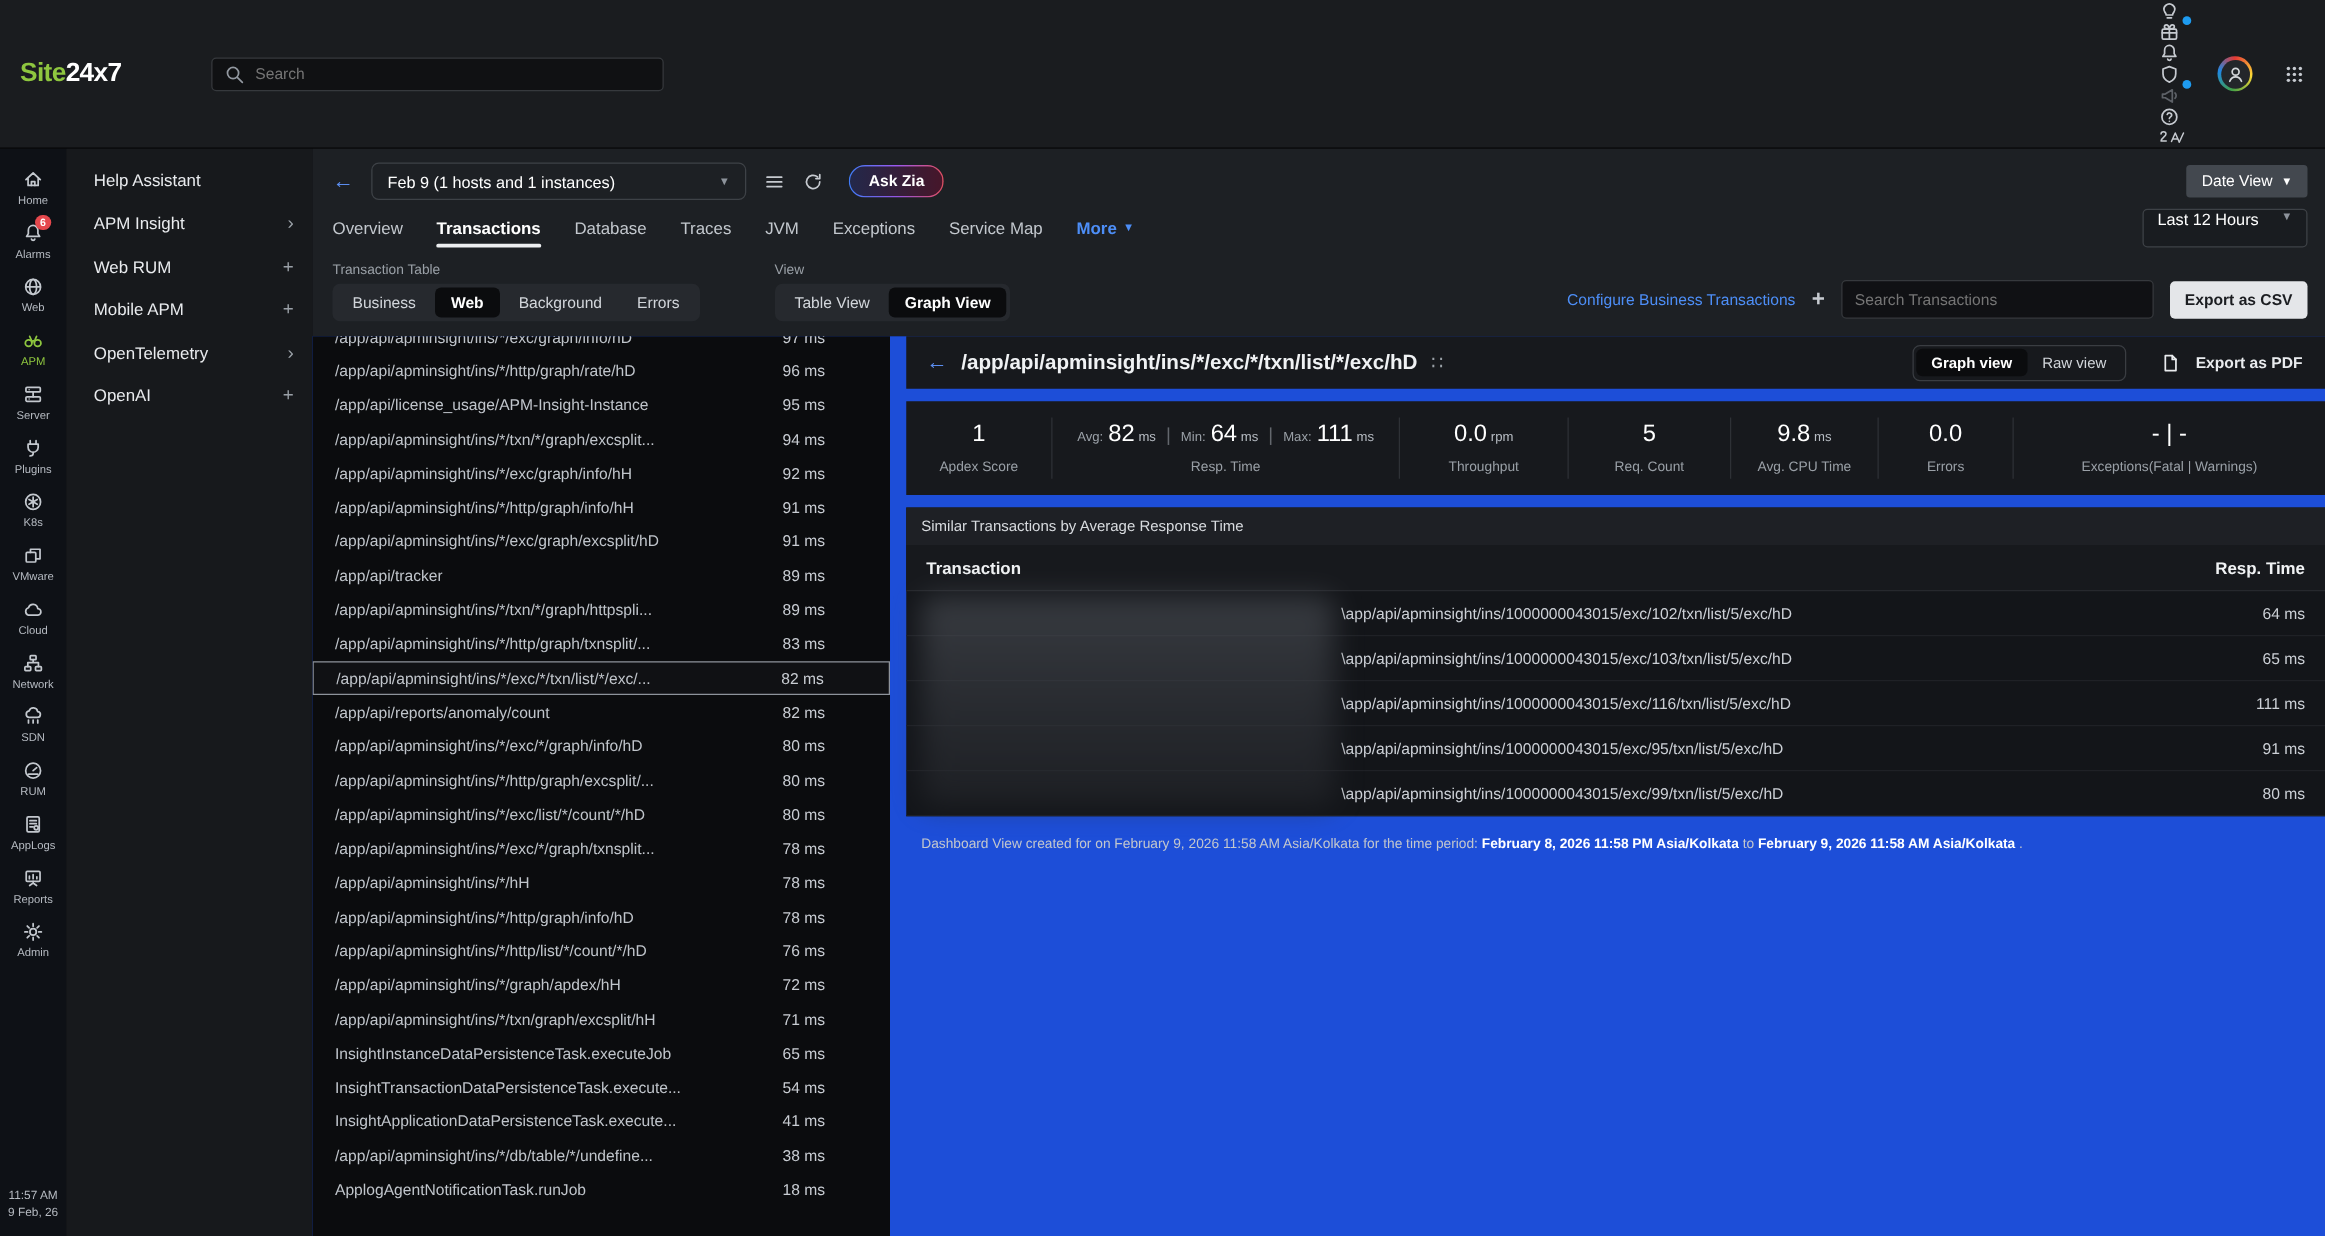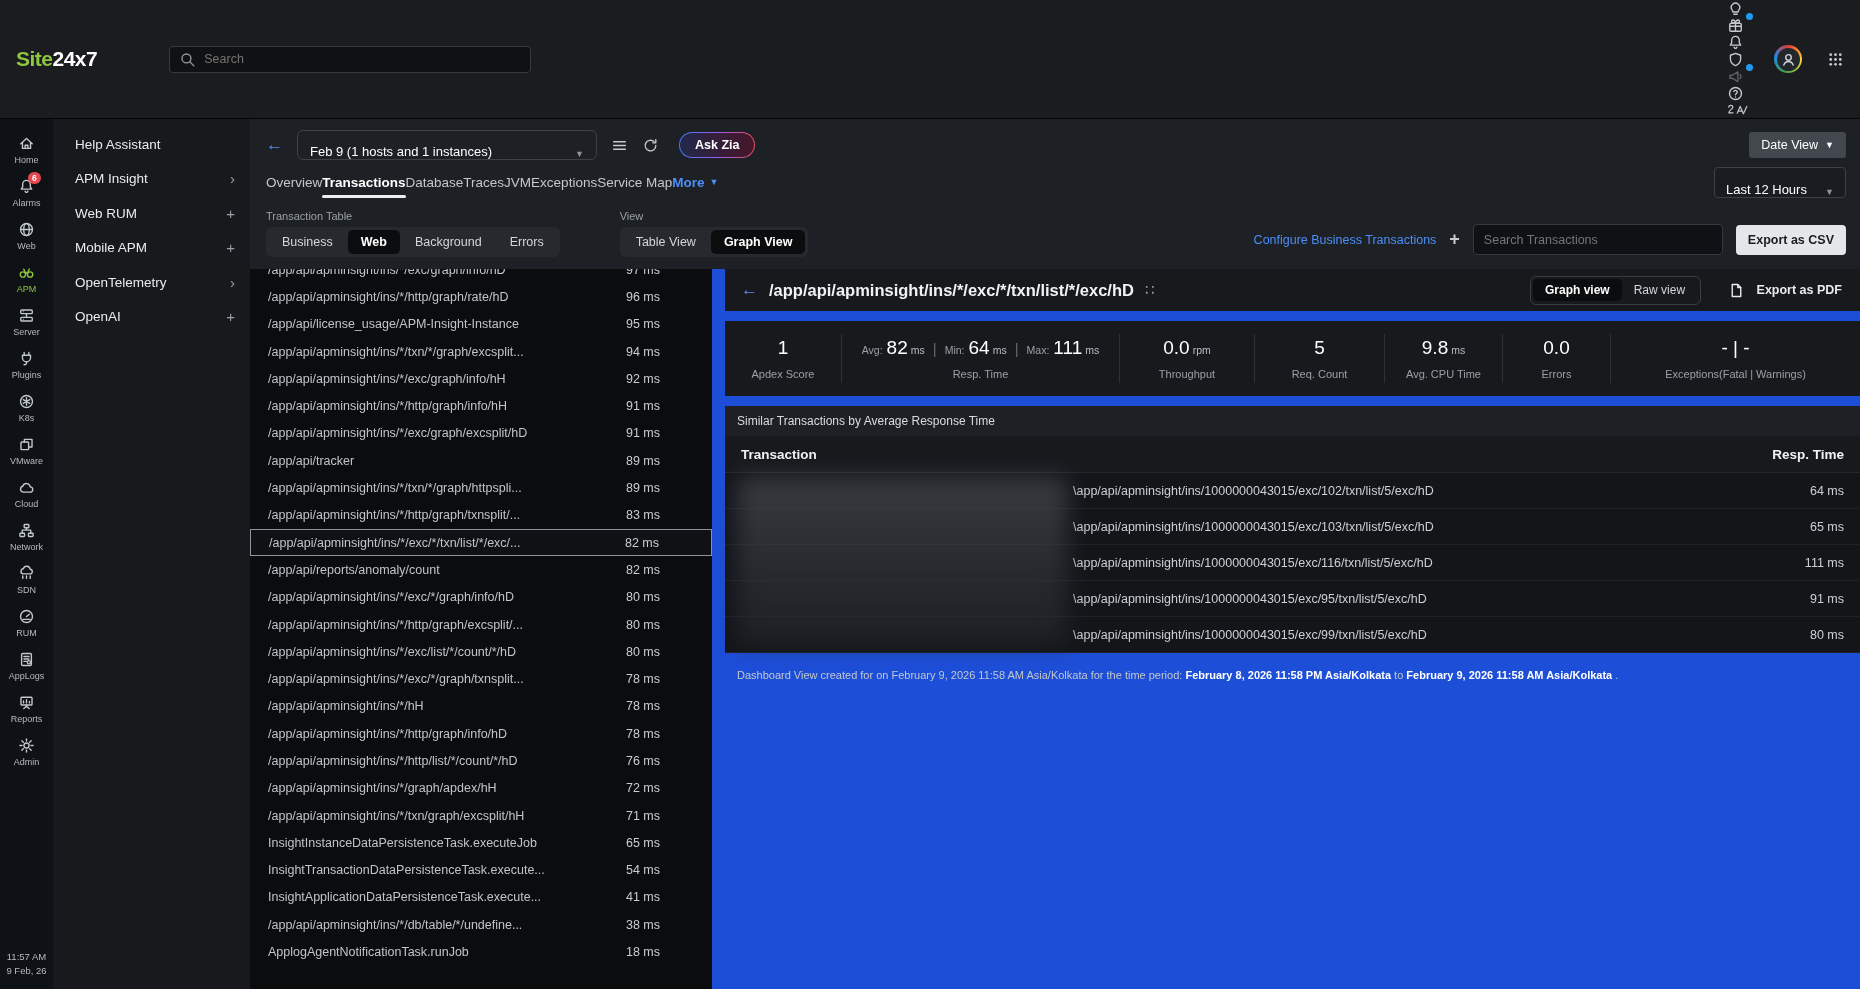--- a/index.html
+++ b/index.html
@@ -40,36 +40,36 @@
   .sidenav{flex:0 0 197px;background:#17191c;padding-top:8px}
   .snav-item{height:34.5px;display:flex;align-items:center;justify-content:space-between;padding:0 15px 0 22px;
              font-size:13.5px;color:#e9ebee;cursor:pointer}
   .snav-affix{color:#9aa0a7;font-size:15px}
 
   
   .content{flex:1;display:flex;flex-direction:column;min-width:0}
   .strip{background:#1d2024;padding:8px 14px 12px 16px}
   .hrow{display:flex;align-items:center;gap:14px;height:36px}
   .back{color:#5b8def;font-size:17px;cursor:pointer}
-  .monitor{width:300px;height:30px;border:1px solid #3e4247;border-radius:6px;display:flex;align-items:flex-end;
+  .monitor{width:300px;height:30px;border:1px solid #3e4247;border-radius:6px;display:flex;align-items:center;
            justify-content:space-between;padding:0 12px;font-size:13px;color:#fff;cursor:pointer}
   .caret{color:#8d939b;font-size:9px}
   .iconbtn{color:#c6cad0;cursor:pointer}
   .askzia{margin-left:6px;border:1.5px solid transparent;border-radius:15px;padding:5px 15px;font-size:12.5px;font-weight:bold;color:#fff;cursor:pointer;
           background:linear-gradient(90deg,#23284a,#46162a) padding-box,linear-gradient(90deg,#3f7cf6,#9b59f0,#e04f5f) border-box}
   .dateview{margin-left:auto;background:#43484f;color:#fff;font-size:12.5px;border-radius:3px;padding:6px 12px;
             display:flex;align-items:center;gap:7px;cursor:pointer}
-  .tabsrow{display:flex;align-items:center;height:38px}
+  .tabsrow{display:flex;align-items:center;gap:27px;height:38px}
   .tab{font-size:13.5px;color:#c3c8ce;position:relative;cursor:pointer;white-space:nowrap}
   .tab.active{color:#fff;font-weight:bold}
   .tab.active::after{content:"";position:absolute;left:0;right:0;bottom:-8px;height:2.5px;background:#eceef0;border-radius:2px}
   .more{color:#4d8ef7;font-size:13.5px;font-weight:bold;display:flex;align-items:center;gap:5px;cursor:pointer}
   .more .caret{color:#4d8ef7;font-size:9px}
   .last12{margin-left:auto;width:132px;height:31px;border:1px solid #3e4247;border-radius:4px;background:#191c20;
-          display:flex;align-items:flex-end;justify-content:space-between;padding:0 11px;font-size:13px;color:#fff;cursor:pointer}
+          display:flex;align-items:flex-start;justify-content:space-between;padding:0 11px;font-size:13px;color:#fff;cursor:pointer}
   .filtersrow{display:flex;align-items:flex-end;margin-top:9px}
   .fgroup{display:flex;flex-direction:column;gap:5px}
   .fgroup + .fgroup{margin-left:60px}
   .flabel{font-size:11px;color:#9aa0a7}
   .seg{background:#26292e;border-radius:6px;display:flex;padding:3px;gap:2px;width:max-content}
   .segbtn{font-size:12.5px;color:#d2d6db;padding:5px 13px;border-radius:5px;cursor:pointer;white-space:nowrap}
   .segbtn.active{background:#0b0c0e;color:#fff;font-weight:bold}
   .fright{margin-left:auto;display:flex;align-items:center;gap:13px;padding-bottom:2px}
   .cfg{color:#4d8ef7;font-size:12.5px;cursor:pointer}
   .plus{color:#c6cad0;font-size:18px;font-weight:bold;cursor:pointer}

